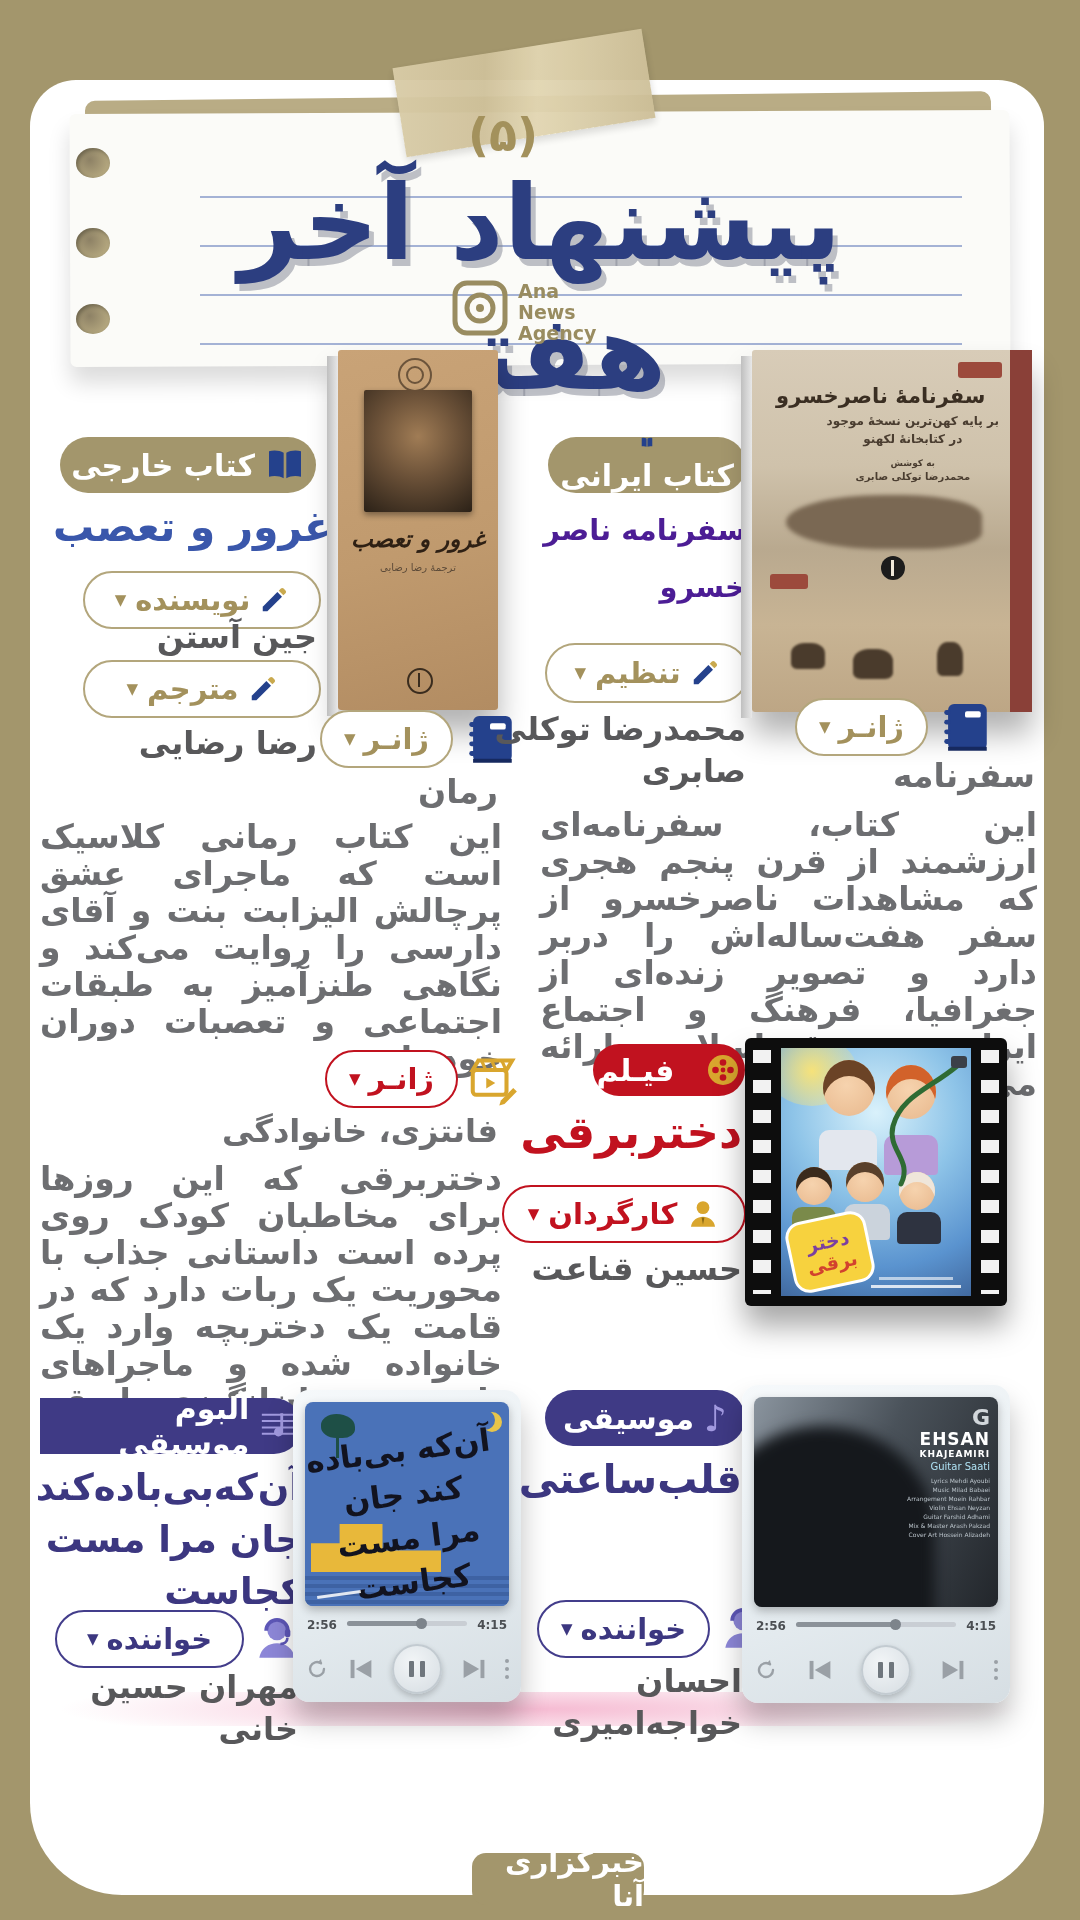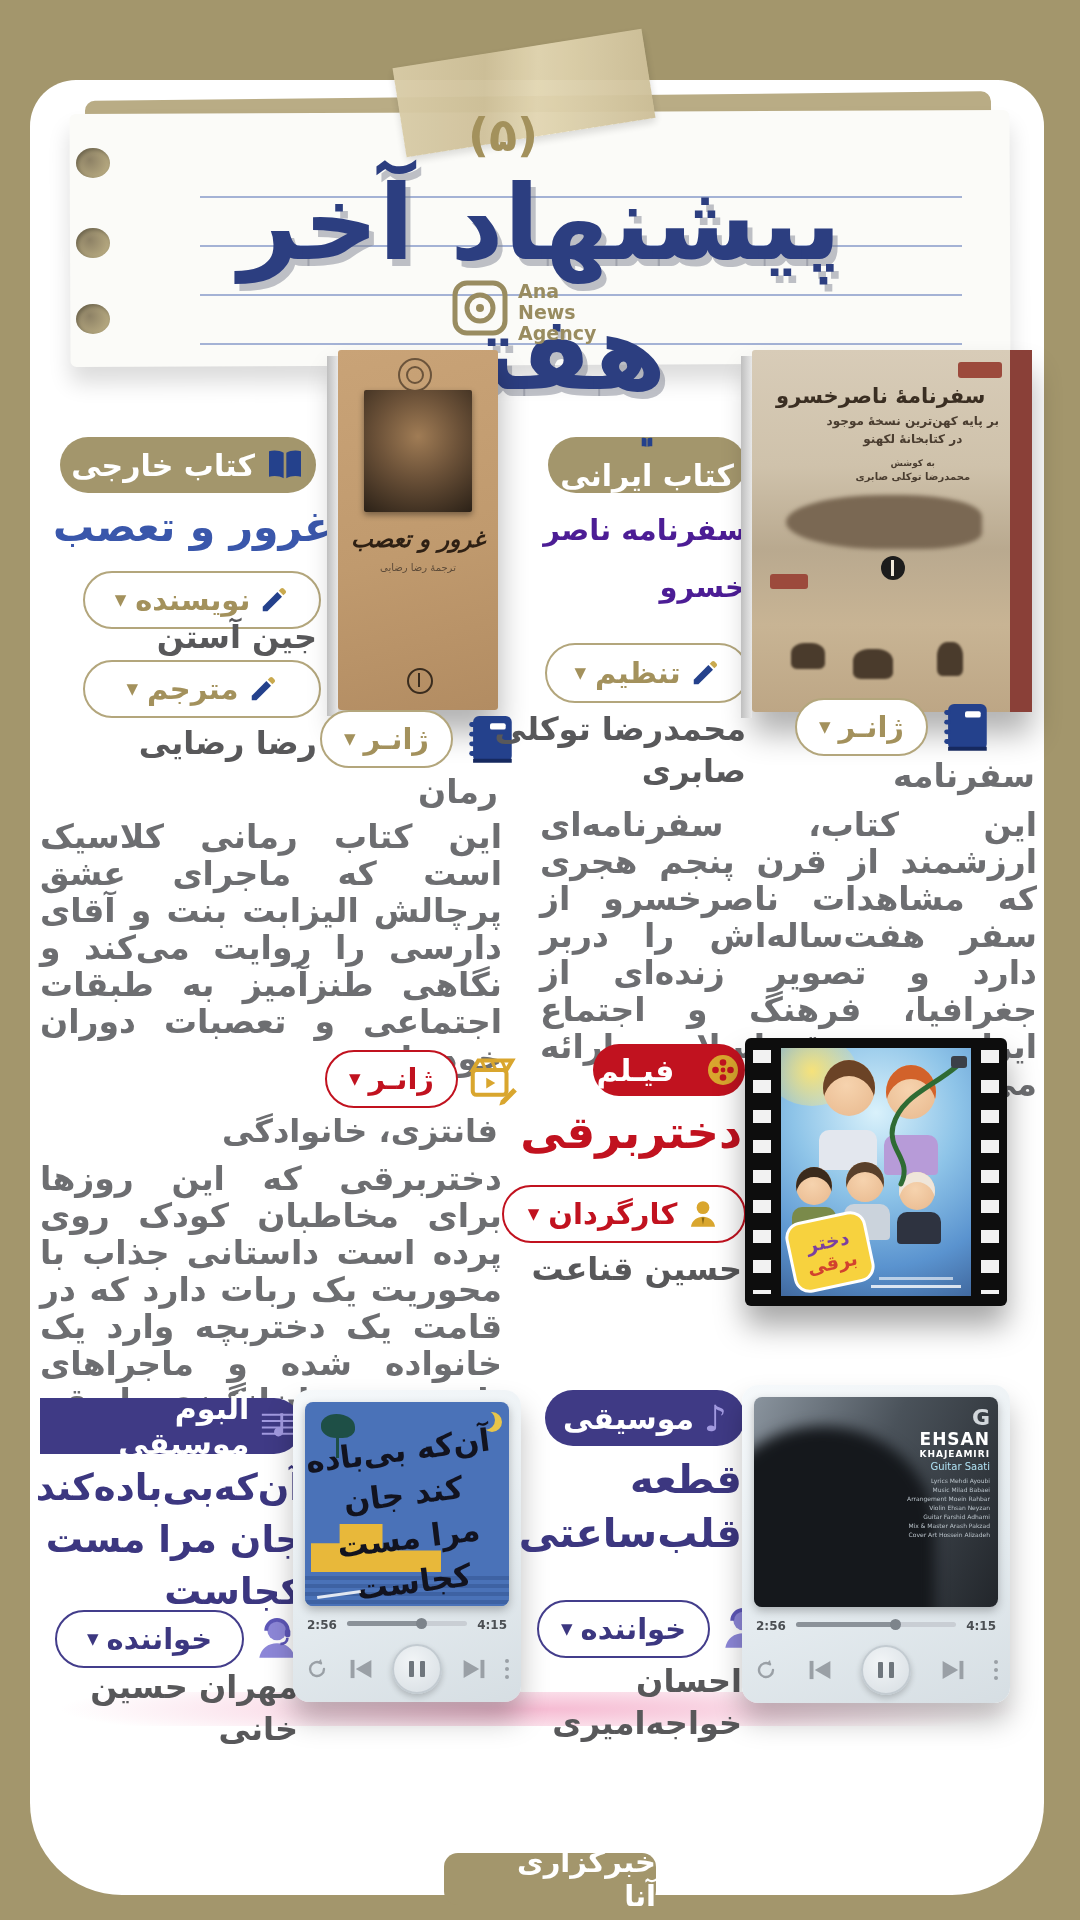--- a/index.html
+++ b/index.html
@@ -133,23 +133,23 @@
           background:#15181c;filter:blur(7px);}
   .eh-txt{position:absolute;right:8px;top:8px;width:92px;text-align:right;color:#fff;}
   .eh-g{font-size:22px;font-weight:bold;color:#e3e8ec;opacity:.9;}
   .eh-n1{font-size:17px;font-weight:bold;letter-spacing:1px;line-height:19px;}
   .eh-n2{font-size:9px;font-weight:bold;letter-spacing:1px;}
   .eh-al{font-size:10px;color:#aee0f2;margin:2px 0 4px;}
   .eh-cr{font-size:6px;line-height:9px;color:#b9c2c9;}
   .glow{position:absolute;left:60px;top:1692px;width:960px;height:34px;
         background:radial-gradient(50% 100% at 50% 50%,rgba(244,176,203,.85),rgba(244,176,203,0));}
   
-  .foot-badge{position:absolute;left:444px;top:1853px;width:172px;height:52px;background:#a3966c;
+  .foot-badge{position:absolute;left:472px;top:1853px;width:172px;height:52px;background:#a3966c;
               border-radius:14px;display:flex;align-items:center;justify-content:center;
-              color:#fff;font-weight:bold;font-size:29px;direction:rtl;padding-left:40px;}
+              color:#fff;font-weight:bold;font-size:29px;direction:rtl;}
   svg{display:block;}
 </style>
 </head>
 <body>
 
 <div id="page">
   <div id="canvas"></div>
 
   <div class="abs" style="left:0;top:0;">
     <div class="paper-back"></div>
@@ -416,21 +416,20 @@
       </div>
     </div>
   </div>
 
   <div class="abs" style="left:0;top:0;">
     <div class="badge indigo" style="left:545px;top:1390px;width:200px;height:56px;">
       <span style="color:#a29ae0;font-size:36px;">♪</span>
       <span>موسیقی</span>
     </div>
     <div class="sec-title" style="left:520px;top:1452px;width:222px;font-size:40px;color:#3c3780;line-height:54px;">
-      <div>قطعه</div>
       <div>قلب‌ساعتی</div>
     </div>
     <div class="genre-row" style="left:537px;top:1600px;">
       <div class="gpill" style="border-color:#433d8b;color:#3c3780;">
         <span>خواننده</span>
         <span class="caret">▼</span>
       </div>
       <svg width="50" height="50" viewBox="0 0 24 24">
         <circle cx="12" cy="8" r="4.6" fill="#8d87d8"></circle>
         <path d="M3.5 21c.8-4.6 4.4-7 8.5-7s7.7 2.4 8.5 7z" fill="#8d87d8"></path>

